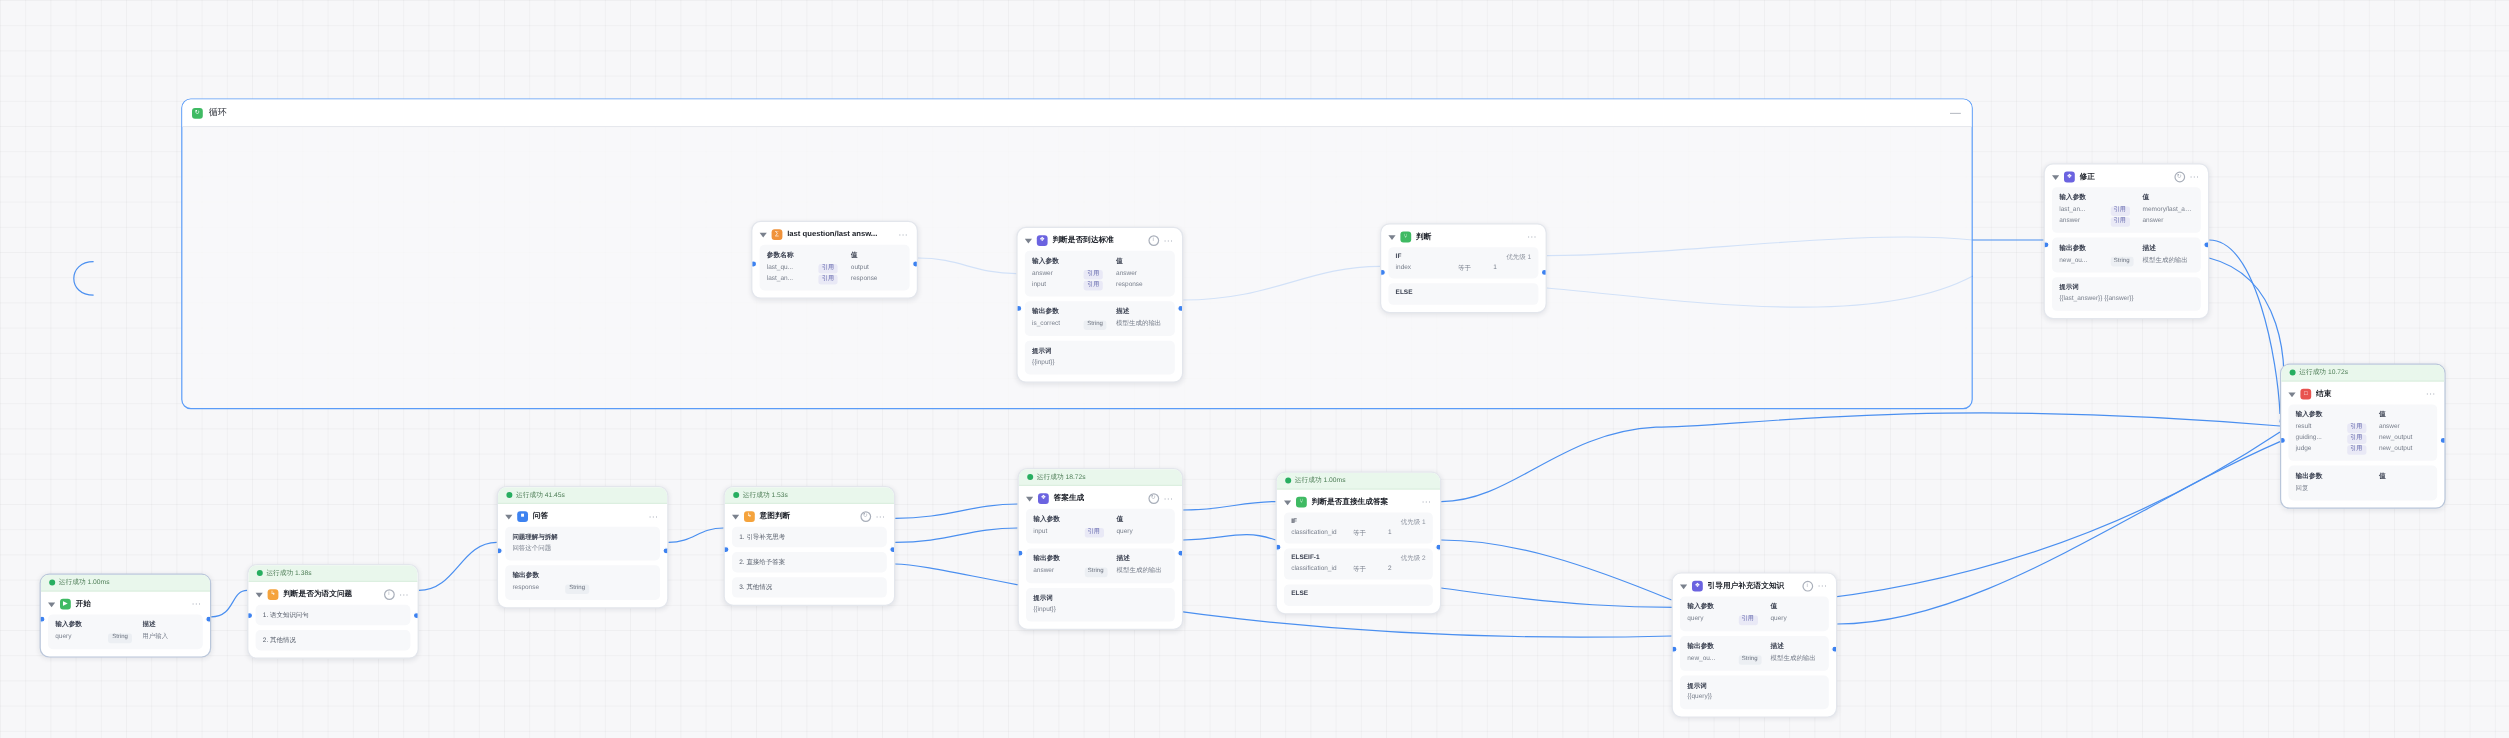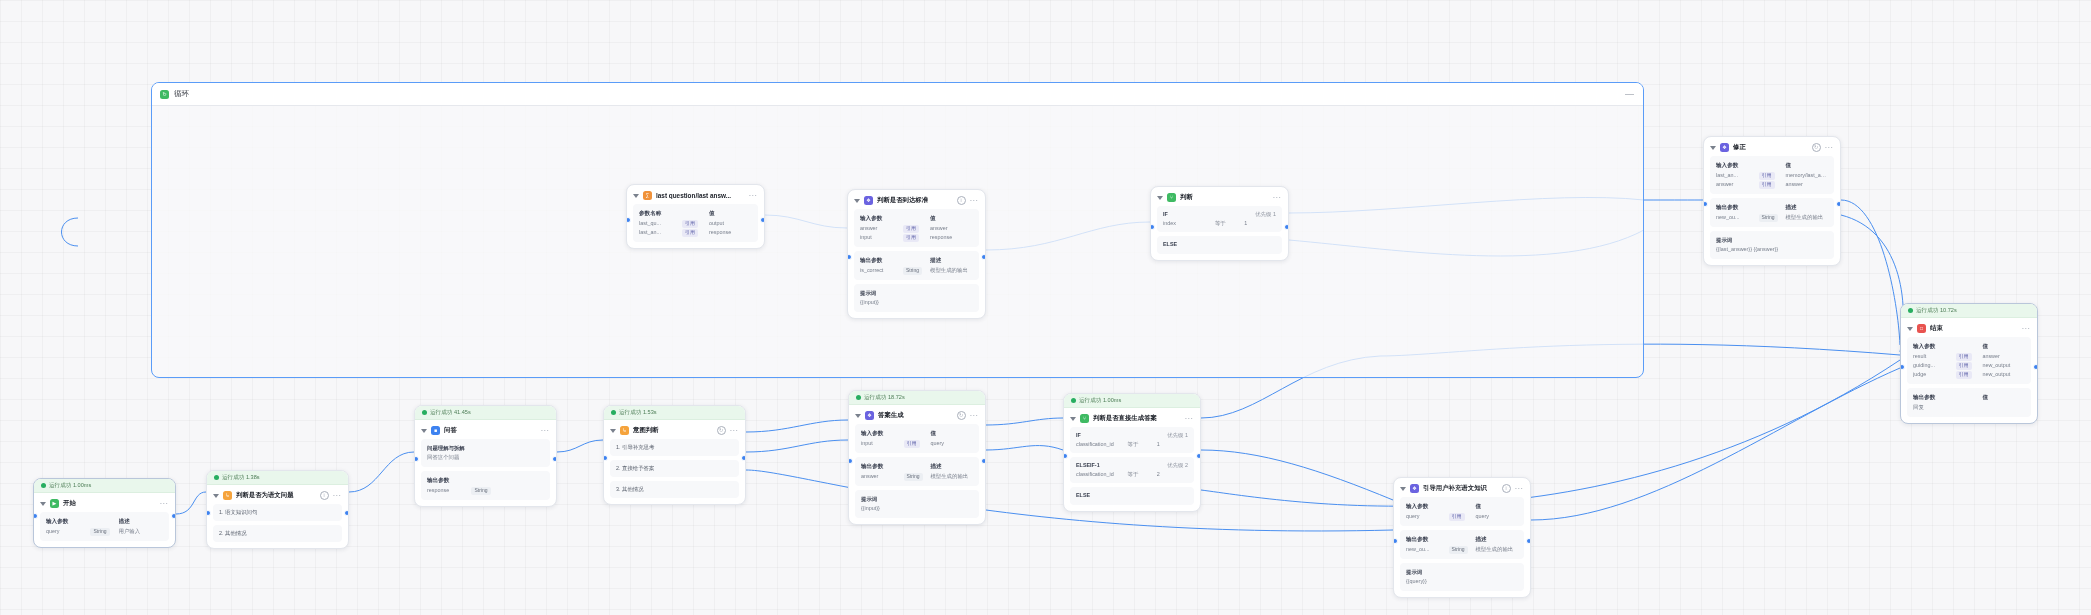--- a/index.html
+++ b/index.html
@@ -156,21 +156,21 @@
       <path d="M 765 215 C 800 215 812 228 847 228" fill="none" stroke="#4a8ff0" stroke-width="1"></path>
       <path d="M 986 250 C 1060 250 1090 222 1150 222" fill="none" stroke="#4a8ff0" stroke-width="1"></path>
       <path d="M 1289 213 C 1400 213 1550 190 1644 200" fill="none" stroke="#4a8ff0" stroke-width="1"></path>
       <path d="M 1289 240 C 1400 250 1560 275 1644 230" fill="none" stroke="#4a8ff0" stroke-width="1"></path>
       <path d="M 1644 200 C 1670 200 1680 200 1703 200" fill="none" stroke="#4a8ff0" stroke-width="1"></path>
       <path d="M 1841 200 C 1880 200 1898 300 1900 345" fill="none" stroke="#4a8ff0" stroke-width="1"></path>
       <path d="M 1841 215 C 1900 230 1910 300 1900 352" fill="none" stroke="#4a8ff0" stroke-width="1"></path>
       <path d="M 1380 356 C 1450 356 1600 330 1900 355" fill="none" stroke="#4a8ff0" stroke-width="1"></path>
     </svg>
   <div id="loopLayer">
-      <div class="loop-box" style="left: 151px; top: 82px; width: 1493px; height: 296px;">
+      <div class="loop-box" style="left: 151px; top: 82px; width: 1493px; height: 259px;">
         <div class="loop-head">
           <span class="nicon" style="background:#3fba63;">↻</span>
           <span>循环</span>
           <span class="spacer"></span>
           <span class="loop-more">—</span>
         </div>
       </div>
     </div>
   <div id="nodeLayer">
       <div class="node sel" style="left: 33px; top: 478px; width: 143px;">

